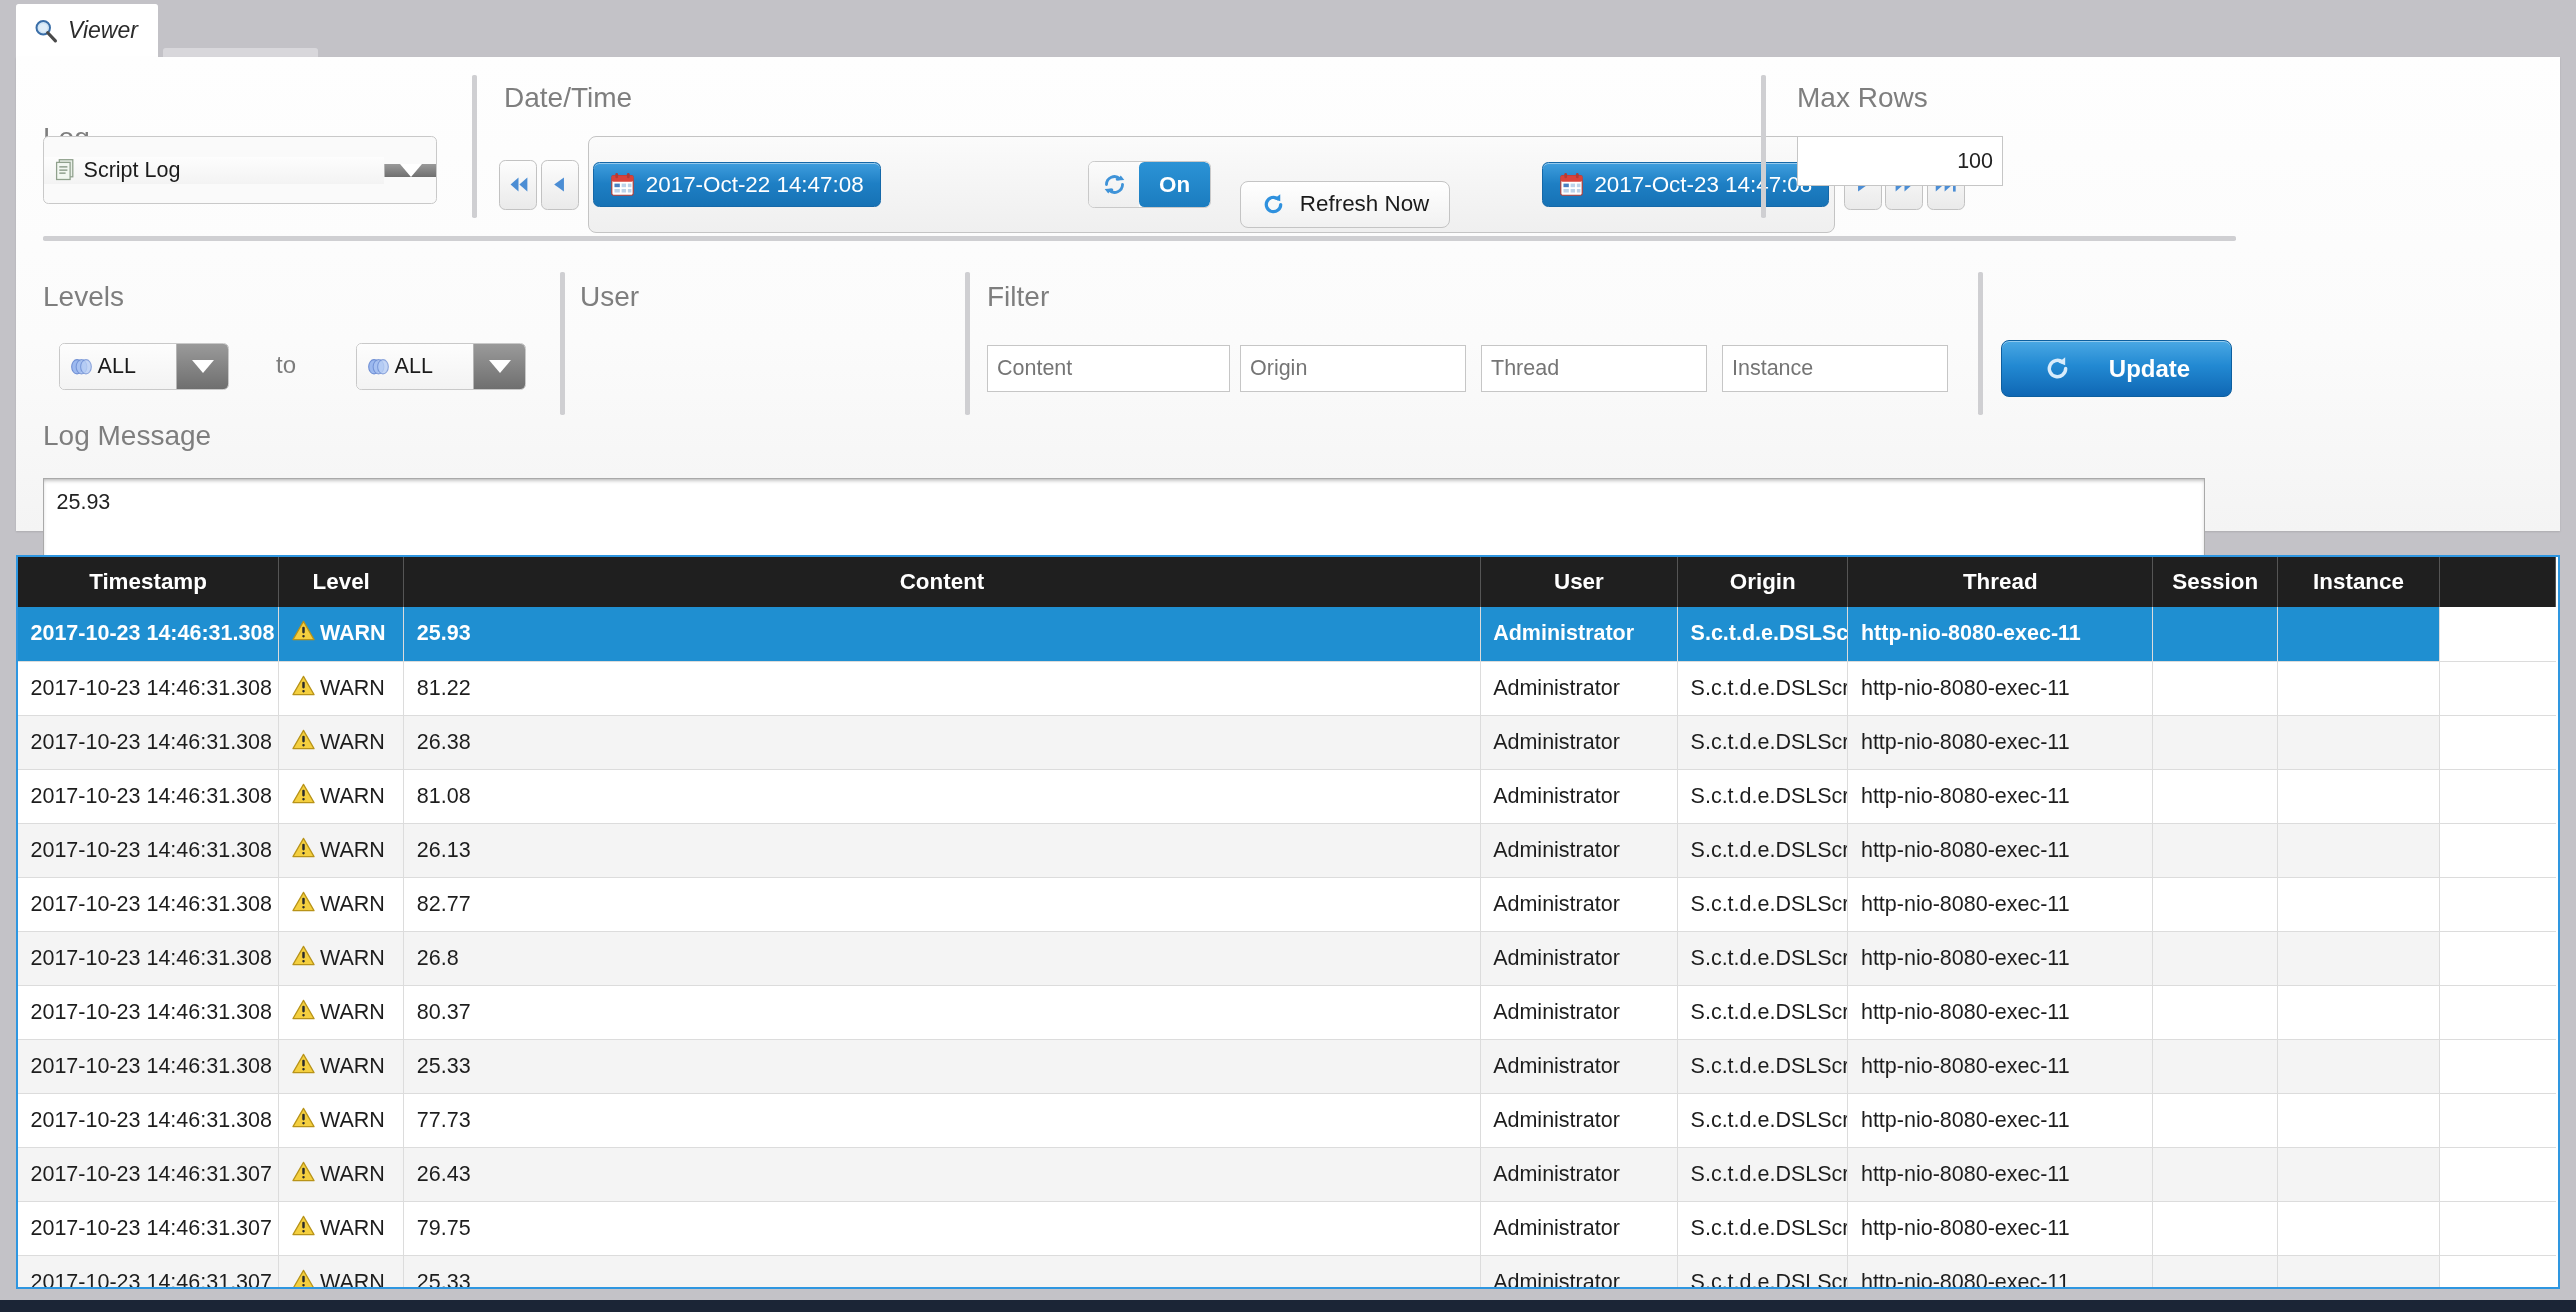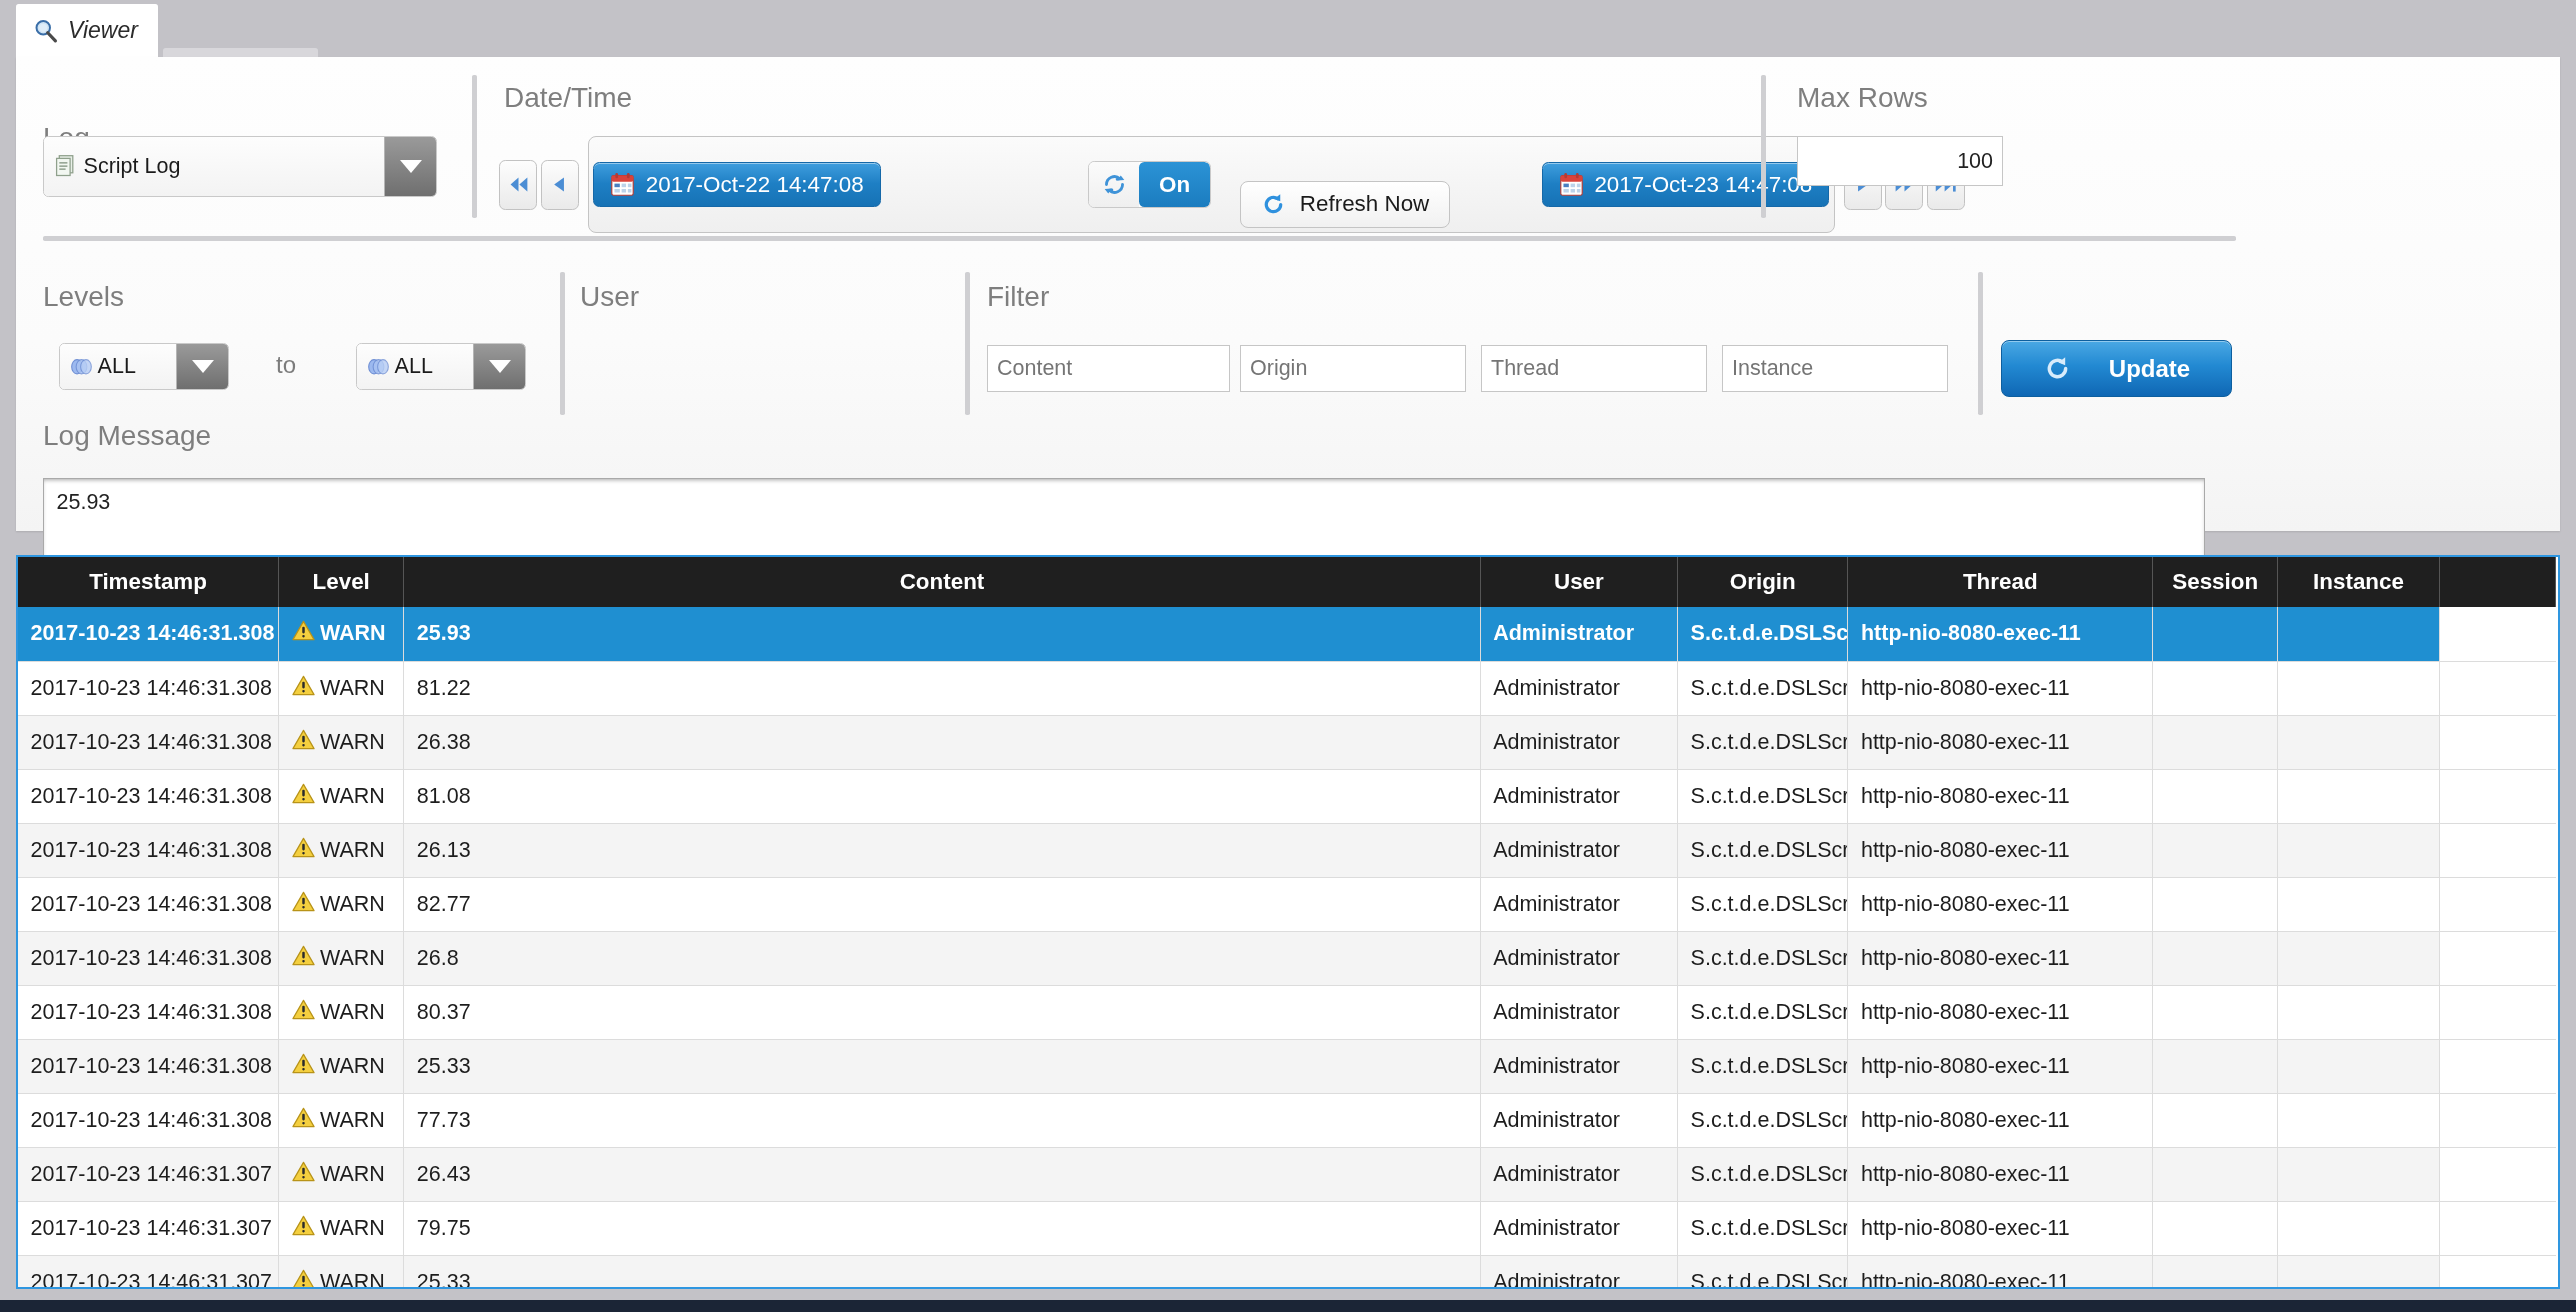--- a/index.html
+++ b/index.html
@@ -176,21 +176,21 @@
       </svg>
     </span>
     <span>Settings</span>
   </div>
 </div>
 
 <div class="toppanel">
 
   <div class="sectionlabel" style="position:absolute;left:27px;top:25px;margin-top:40px;">Log</div>
 
-  <div class="combo" style="left:27px;top:79px;width:394px;height:61px;">
+  <div class="combo" style="left:27px;top:79px;width:394px;height:68px;align-items:center;">
     <span class="cval">
       <span style="display:inline-block;width:27px;height:27px;">
         <svg viewBox="0 0 30 30" width="27" height="27">
           <rect x="7" y="3" width="15" height="19" fill="#e8efe7" stroke="#8fa08c" stroke-width="1.4"></rect>
           <rect x="4" y="6" width="15" height="19" fill="#f2f7f1" stroke="#8fa08c" stroke-width="1.4"></rect>
           <g stroke="#7d8f7b" stroke-width="1.3">
             <line x1="7" y1="11" x2="16" y2="11"></line>
               <line x1="7" y1="14.5" x2="16" y2="14.5"></line>
             <line x1="7" y1="18" x2="14" y2="18"></line>
           </g>

